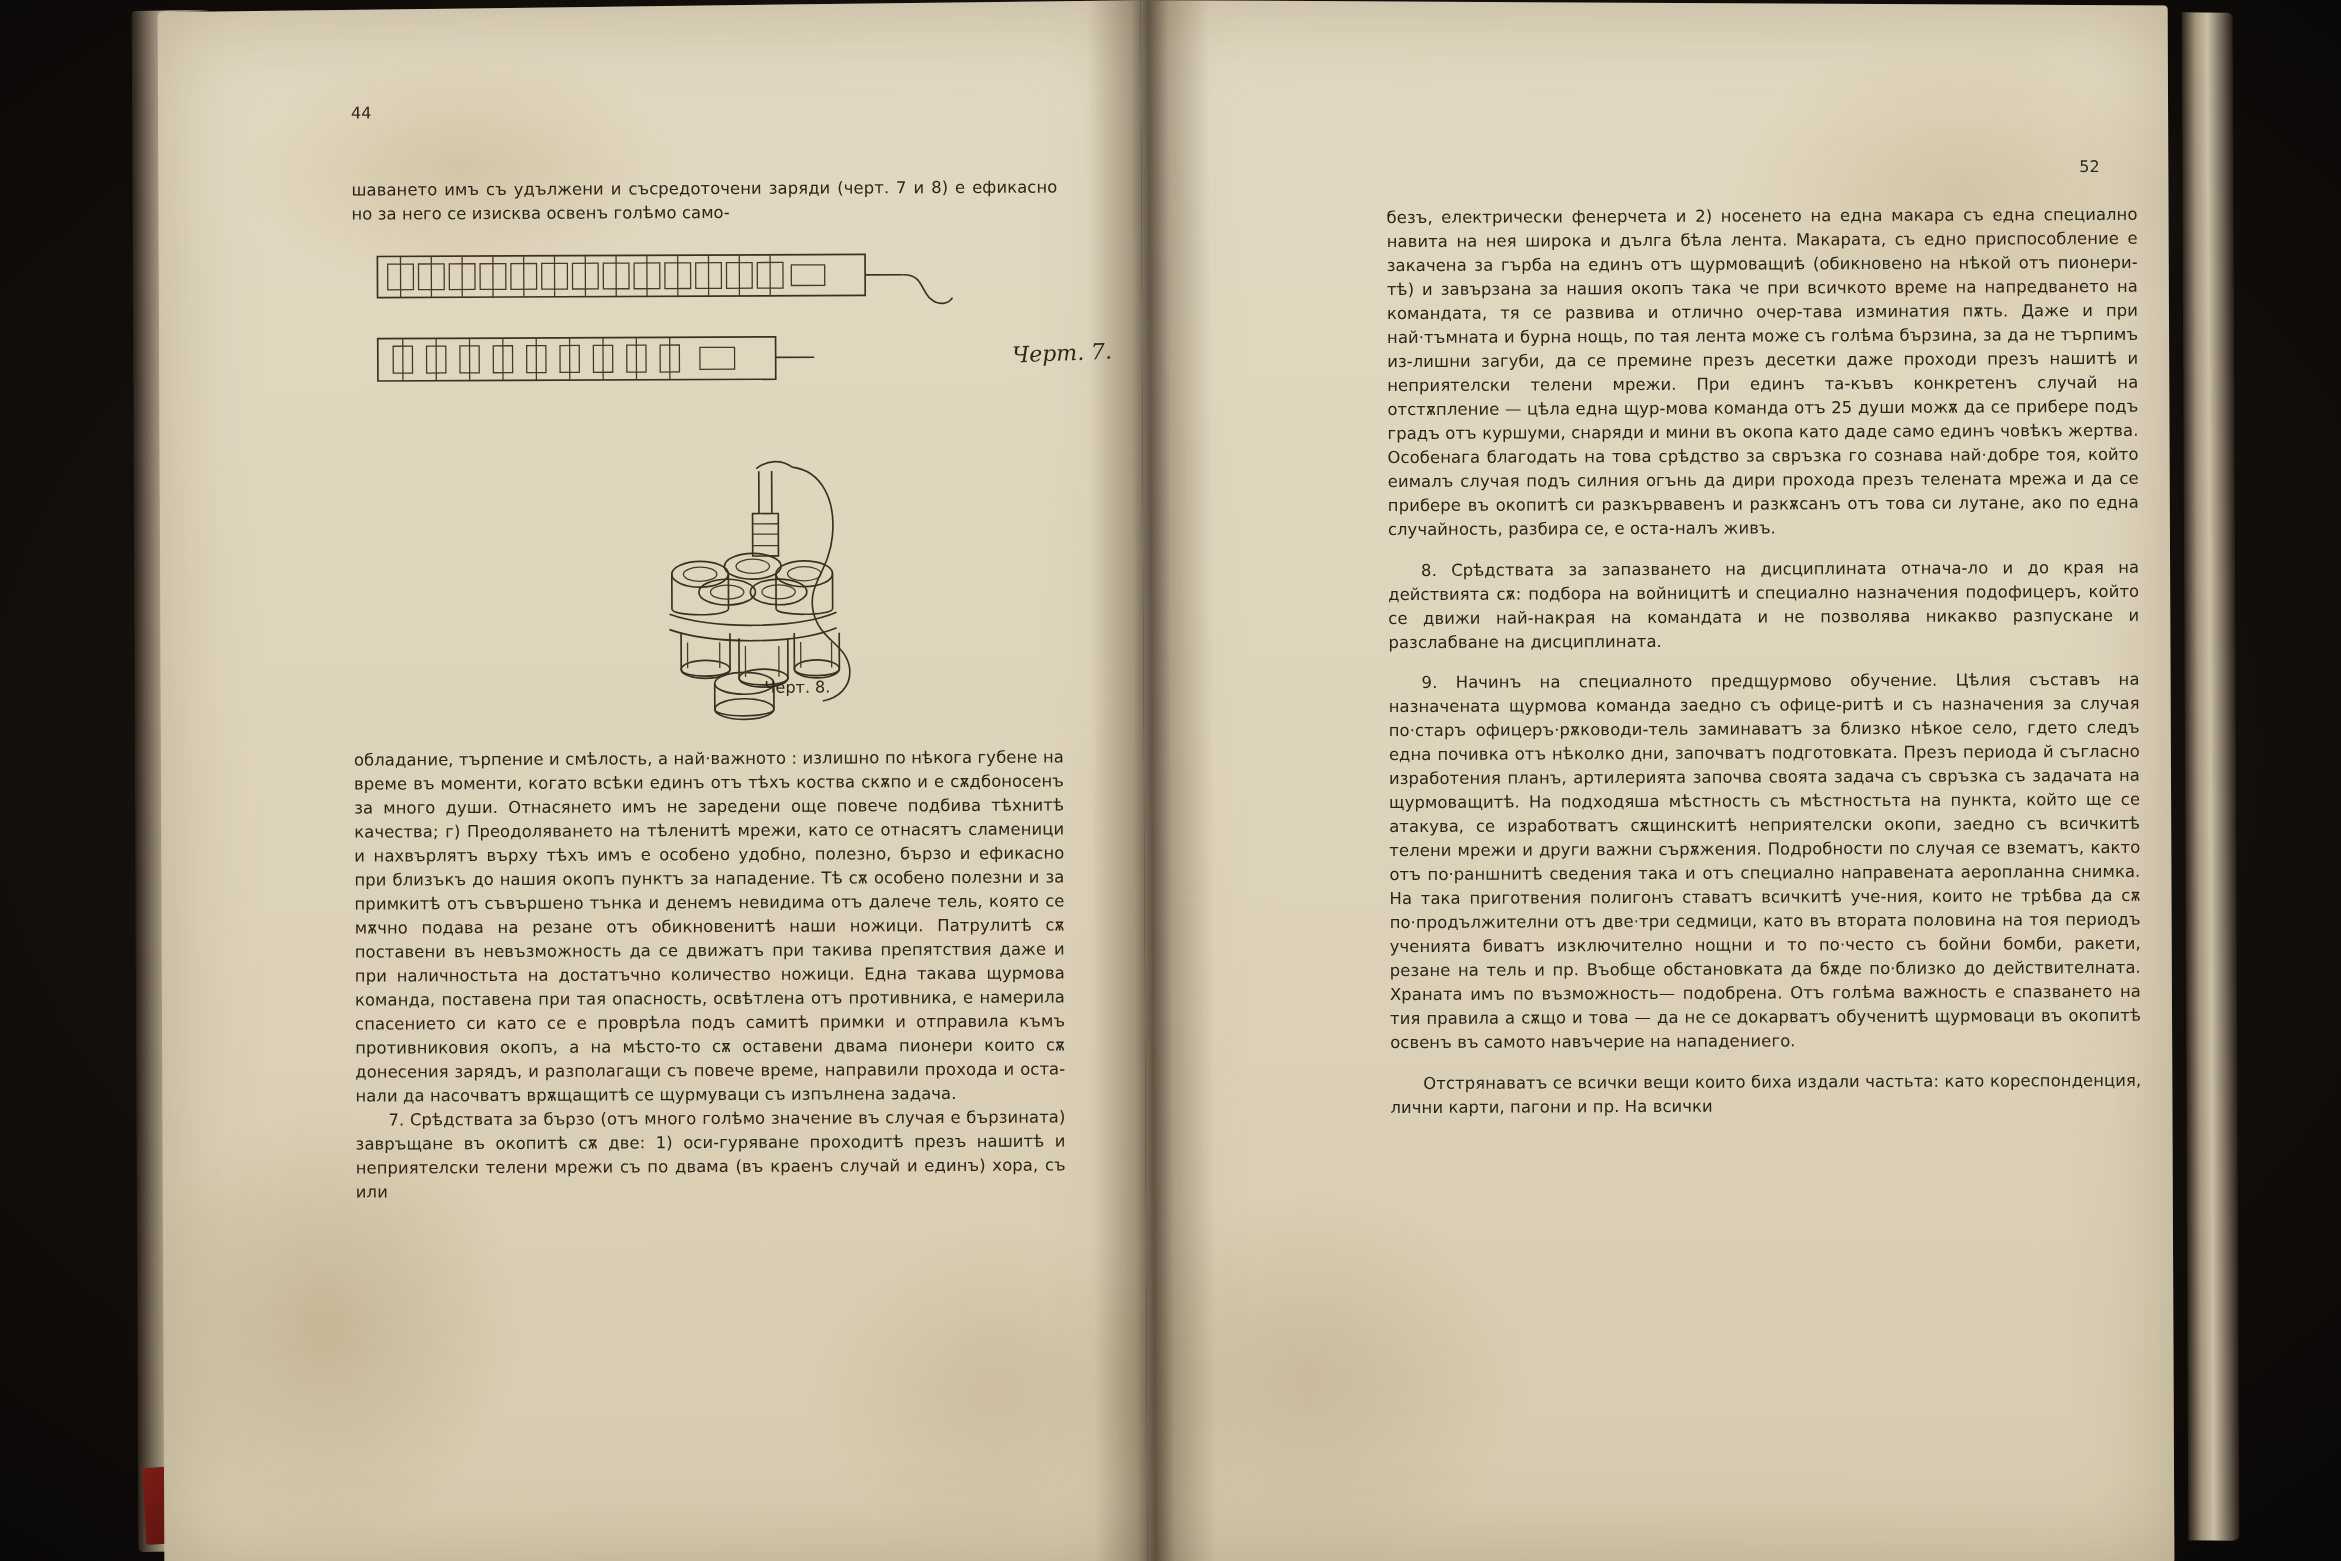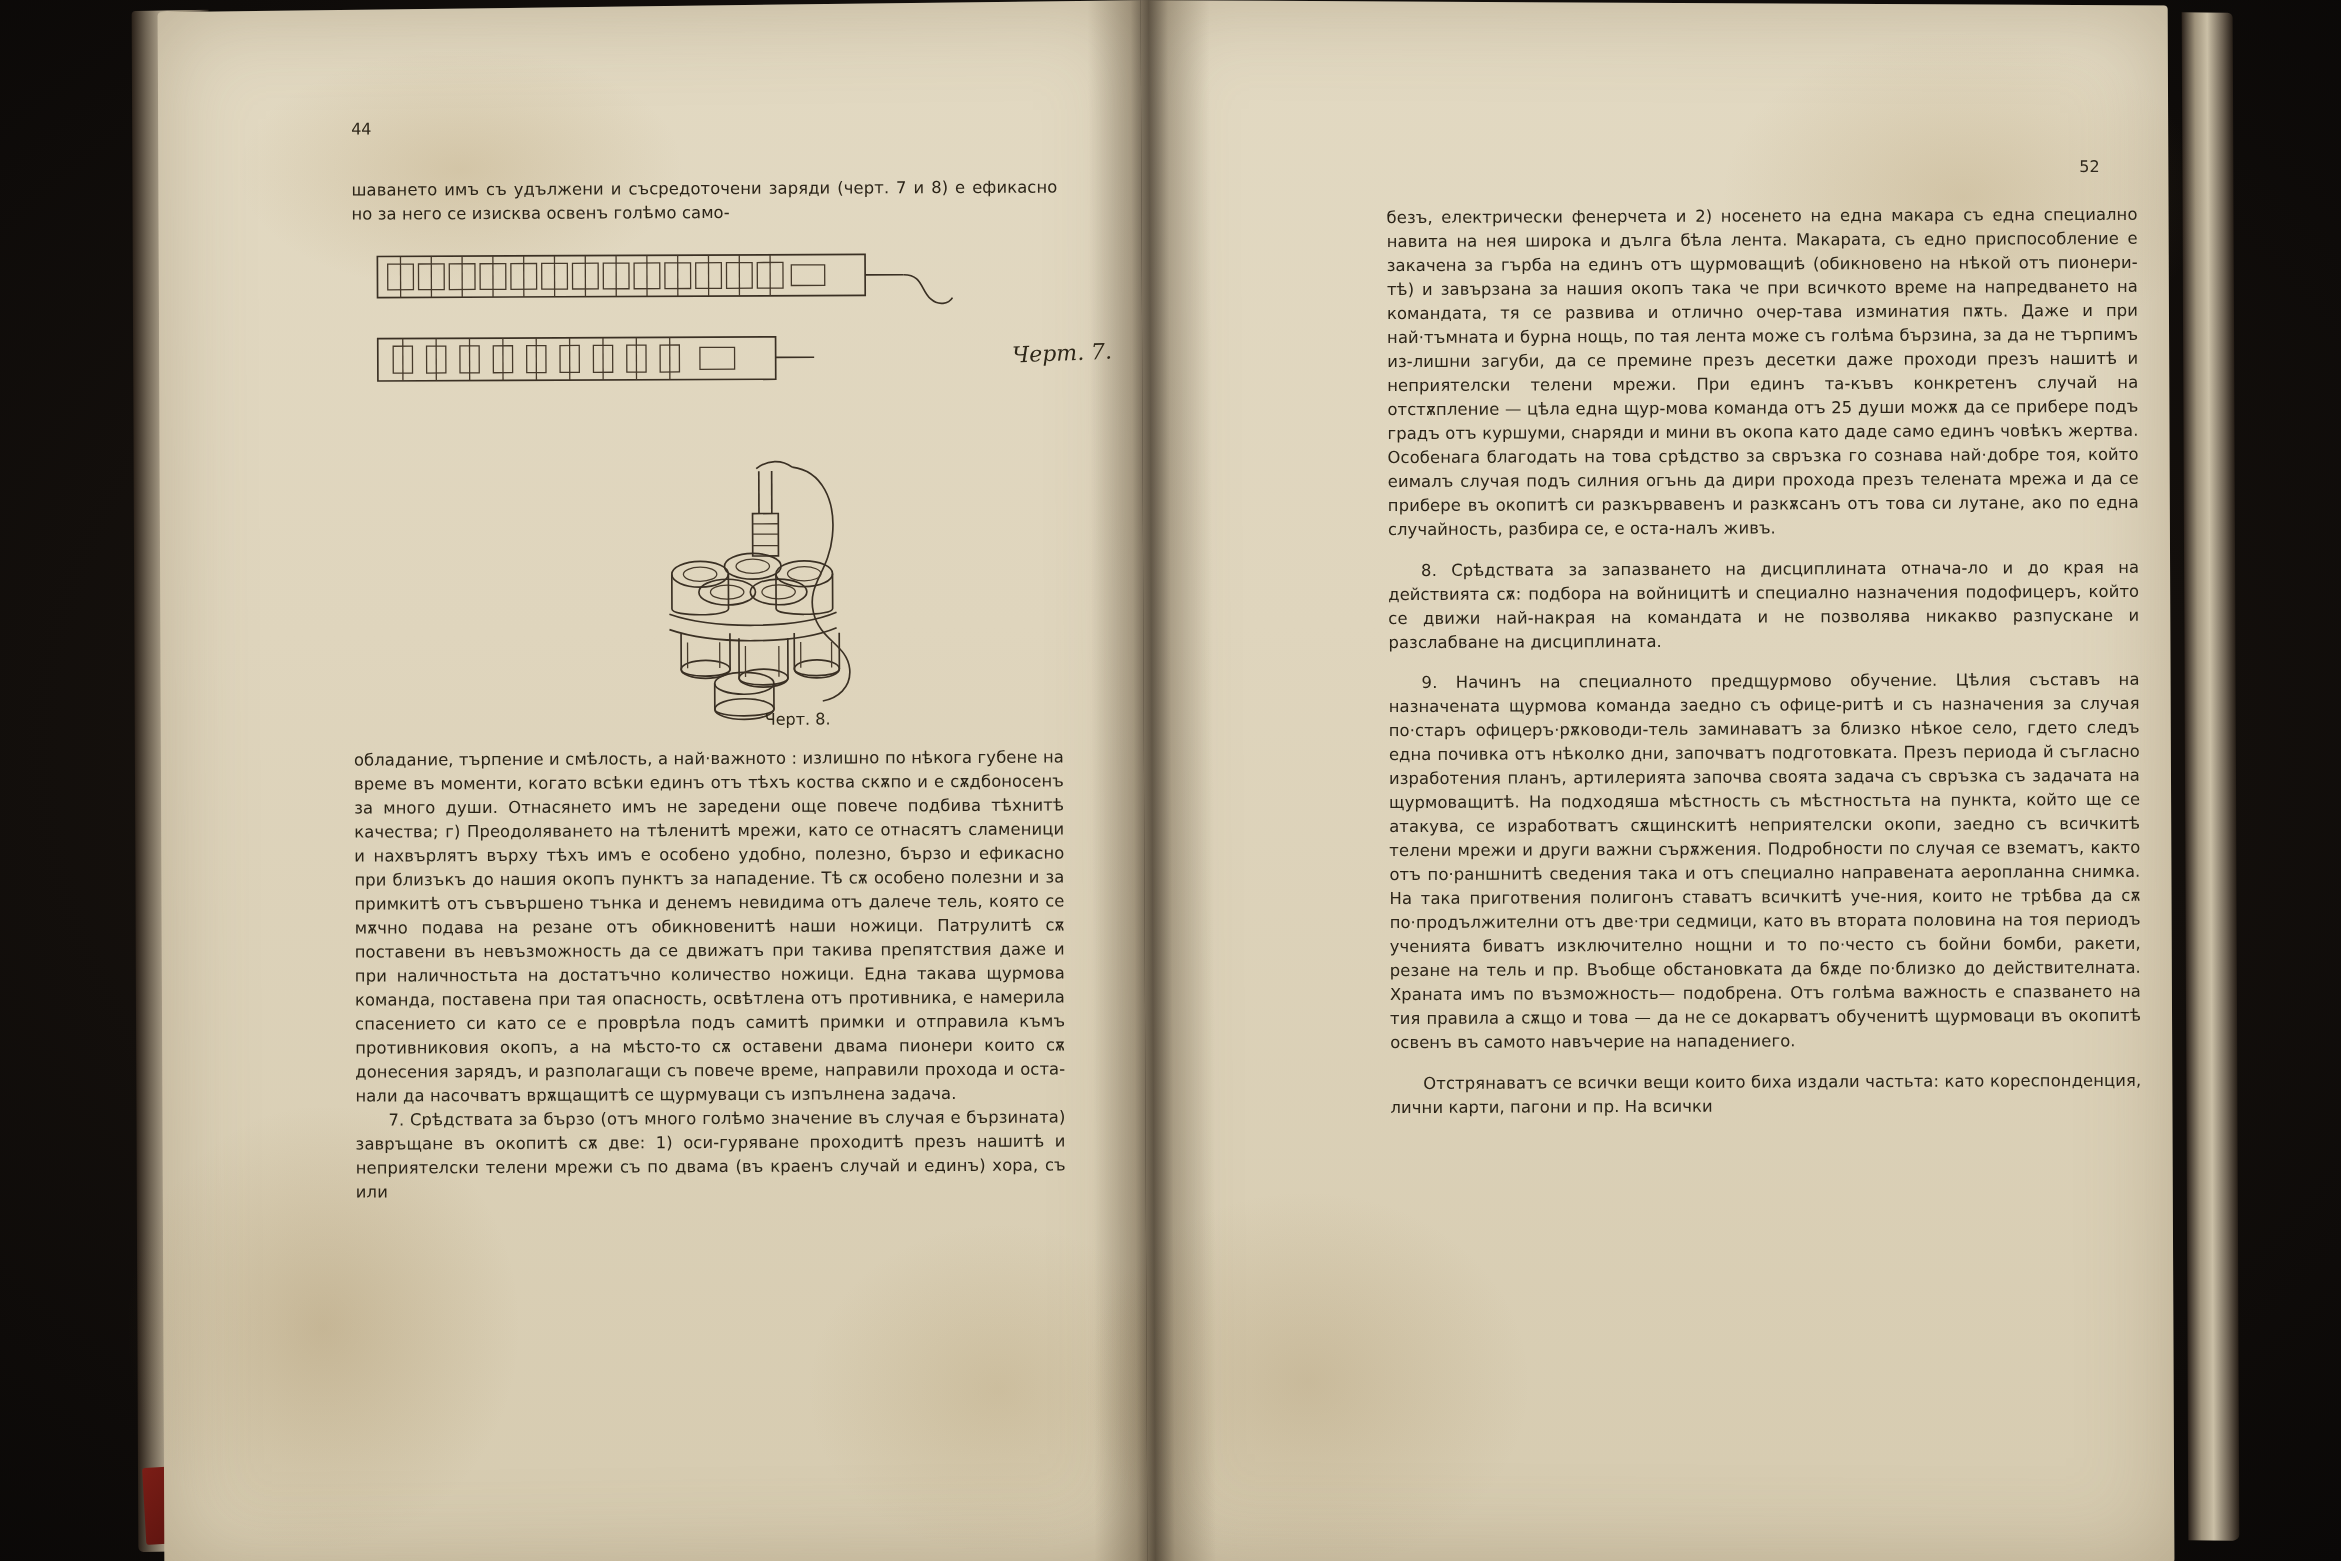--- a/index.html
+++ b/index.html
@@ -143,21 +143,21 @@
   #left-col-top {
     left: 193px;
     top: 175px;
     width: 706px;
   }
   #left-col-bottom {
     left: 193px;
     top: 745px;
     width: 710px;
   }
-  #folio-left { left: 193px; top: 116px; }
+  #folio-left { left: 193px; top: 100px; }
 
   
   #right-col {
     left: 1228px;
     top: 207px;
     width: 751px;
   }
   #folio-right { left: 1921px; top: 161px; }
 
   
@@ -181,21 +181,21 @@
   #fig8 {
     position: absolute;
     left: 450px;
     top: 450px;
     width: 360px;
     height: 270px;
   }
   #fig8-label {
     position: absolute;
     left: 604px;
-    top: 708px;
+    top: 676px;
     font-family: "DejaVu Sans", sans-serif;
     font-size: 16px;
     color: #2e2719;
   }
 
   svg { display: block; overflow: visible; }
   .ln { fill: none; stroke: #3a3024; stroke-width: 2.6; }
   .ln-thin { fill: none; stroke: #463a2b; stroke-width: 2; }
 
   

